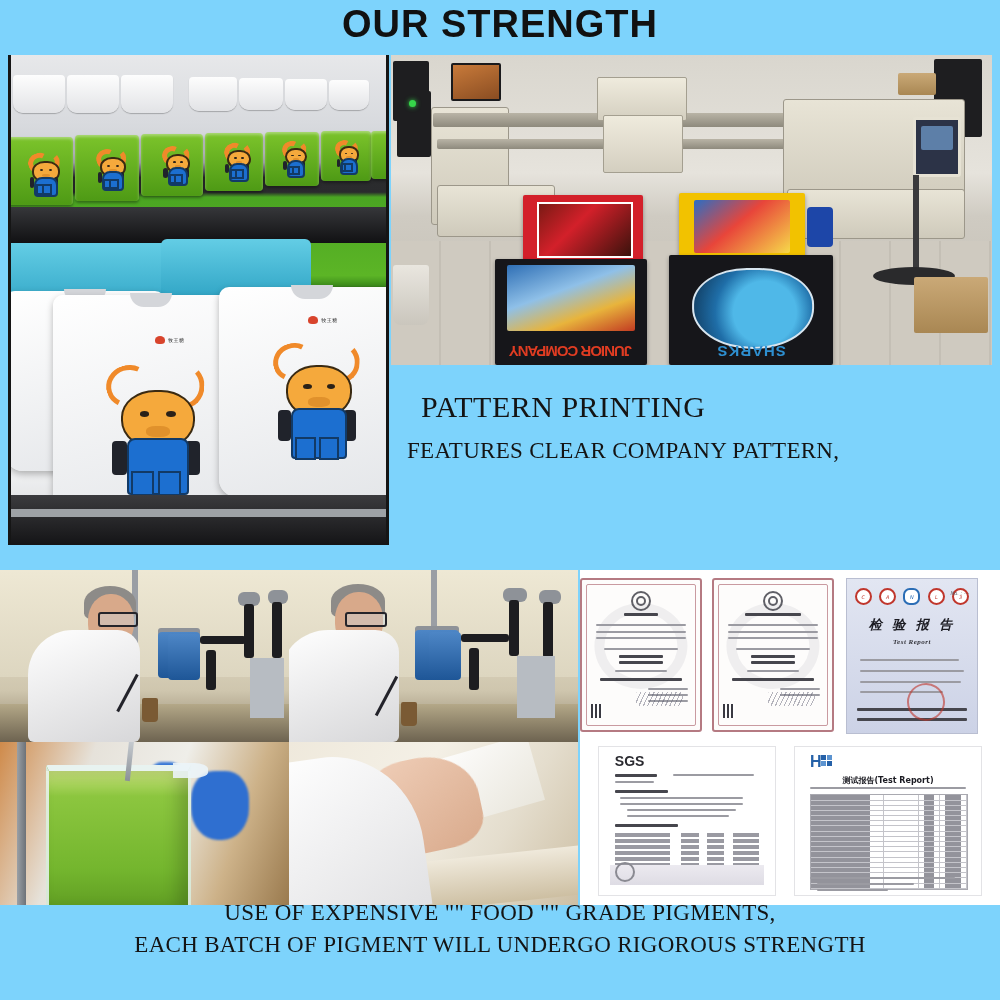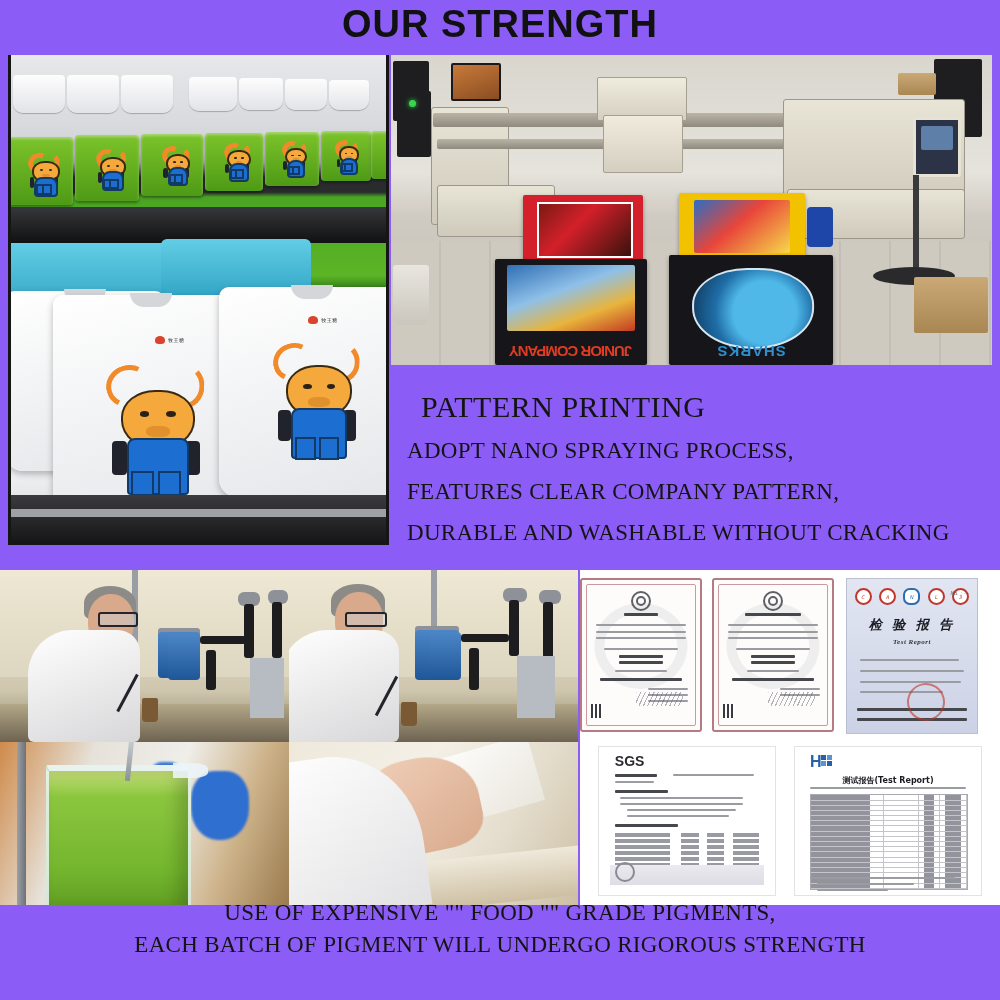--- a/index.html
+++ b/index.html
@@ -3,21 +3,21 @@
 <meta charset="utf-8">
 <style>
   html,body{margin:0;padding:0;}
   body{
     width:1000px;height:1000px;
     background:#ffffff;
     font-family:"Liberation Serif", serif;
     overflow:hidden;
     position:relative;
   }
-  .page{position:relative;width:1000px;height:1000px;background:#8b5cf6;}
+  .page{position:relative;width:1000px;height:1000px;background:#7dd3fc;}
 
   
   .title{
     position:absolute;left:0;top:2px;width:1000px;
     text-align:center;
     font-family:"Liberation Sans", sans-serif;
     font-weight:bold;
     font-size:38px;
     letter-spacing:1px;
     color:#111111;
@@ -419,23 +419,21 @@
 
     <div class="pr-pole" style="left:522px;top:120px;height:100px;"></div>
     <div class="pr-stand" style="left:482px;top:212px;width:82px;height:18px;border-radius:50%;"></div>
     <div class="pr-bucket" style="left:2px;top:210px;width:36px;height:60px;"></div>
     <div class="pr-box" style="right:4px;top:222px;width:74px;height:56px;"></div>
     <div style="position:absolute;left:416px;top:152px;width:26px;height:40px;background:#1d46a8;border-radius:4px;"></div>
   </div>
 
   <div class="txt-block" id="tb-pattern">
     <div class="tb-head">PATTERN PRINTING</div>
-    <div class="tb-line">ADOPT NANO SPRAYING PROCESS,</div>
     <div class="tb-line">FEATURES CLEAR COMPANY PATTERN,</div>
-    <div class="tb-line">DURABLE AND WASHABLE WITHOUT CRACKING</div>
   </div>
 
   <div class="photo" id="p-lab1">
     <div class="lab">
       <div class="lab-wall"></div>
       <div class="lab-bench"></div>
       <div class="lab-post" style="left:132px;top:0;width:6px;height:112px;"></div>
       <div class="lab-hair" style="left:84px;top:16px;width:52px;height:34px;"></div>
       <div class="lab-head" style="left:88px;top:24px;width:46px;height:54px;"></div>
       <div class="lab-glass" style="left:98px;top:42px;width:36px;height:11px;"></div>

